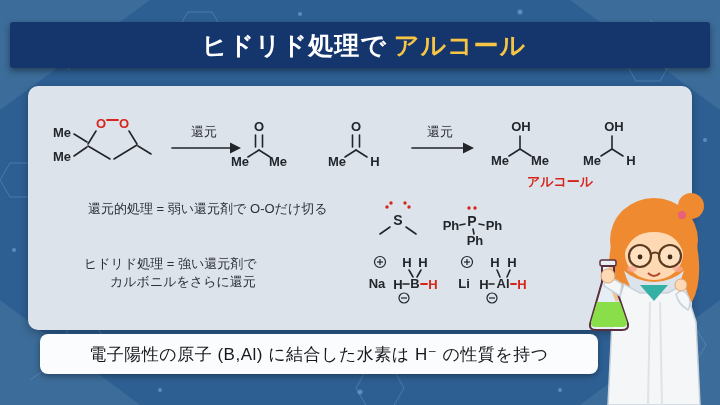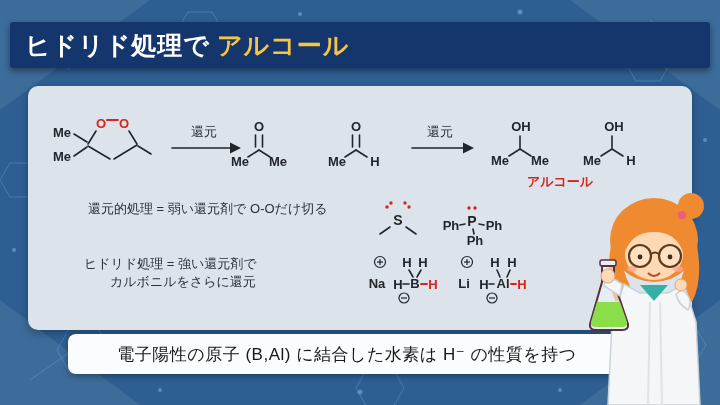--- a/index.html
+++ b/index.html
@@ -3,30 +3,30 @@
 <meta charset="utf-8">
 <style>
   * { margin:0; padding:0; box-sizing:border-box; }
   html,body { width:720px; height:405px; overflow:hidden;
     font-family:"Liberation Sans","DejaVu Sans",sans-serif; }
   .slide { position:absolute; left:0; top:0; width:720px; height:405px;
     background:#2e5f93; overflow:hidden; }
   .bg { position:absolute; left:0; top:0; z-index:0; }
   .title-bar { position:absolute; left:10px; top:22px; width:700px; height:46px;
     background:#15356d; border-radius:3px; box-shadow:0 3px 6px rgba(0,0,0,.4);
-    display:flex; align-items:center; justify-content:flex-start;
+    display:flex; align-items:center; justify-content:center;
     font-size:25px; font-weight:bold; color:#ffffff; letter-spacing:1px; z-index:5;padding-left:15px; }
   .title-bar .hl { color:#f6c544; margin:0 7px; }
   .panel { position:absolute; left:28px; top:86px; width:664px; height:244px;
     background:#dde3ea; border-radius:10px; box-shadow:0 3px 8px rgba(0,0,0,.3); z-index:1; }
   .scheme { position:absolute; left:0; top:0; z-index:2; }
   .footer-box { position:absolute; left:40px; top:334px; width:558px; height:40px;
     background:#fbfcfd; border-radius:8px; box-shadow:0 2px 6px rgba(0,0,0,.35);
     display:flex; align-items:center; justify-content:center;
-    font-size:17px; color:#14171c; letter-spacing:.5px; z-index:2;margin-left:28px; }
+    font-size:17px; color:#14171c; letter-spacing:.5px; z-index:2; }
   .character { position:absolute; left:588px; top:190px; z-index:4; }
   
   .bond { stroke:#22262b; stroke-width:1.6; stroke-linecap:round; fill:none; }
   .bond-red { stroke:#d6261c; stroke-width:1.8; stroke-linecap:round; fill:none; }
   .atom { font-size:13px; fill:#22262b; text-anchor:middle; font-weight:600; }
   .atom-red { fill:#d6261c; }
   .jp { font-size:13px; fill:#2b2f36; }
   .jp-red { font-size:13px; fill:#d6261c; font-weight:bold; text-anchor:middle; }
   .arrow-label { font-size:13px; fill:#2b2f36; text-anchor:middle; }
   .charge { stroke:#22262b; stroke-width:1.2; fill:none; }

